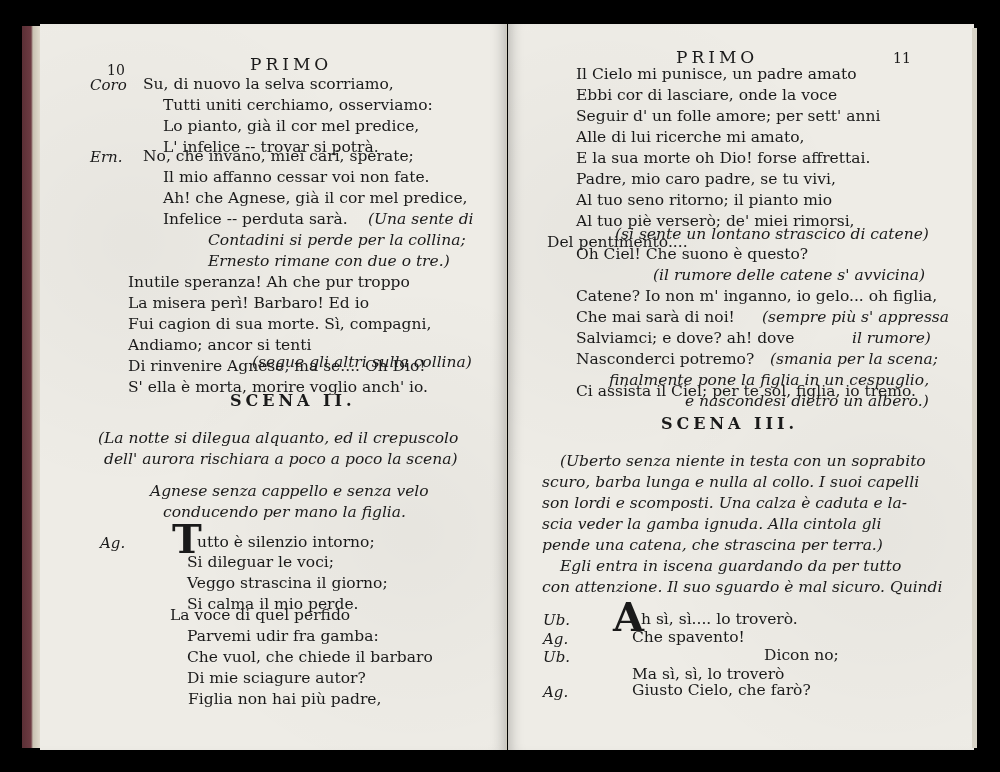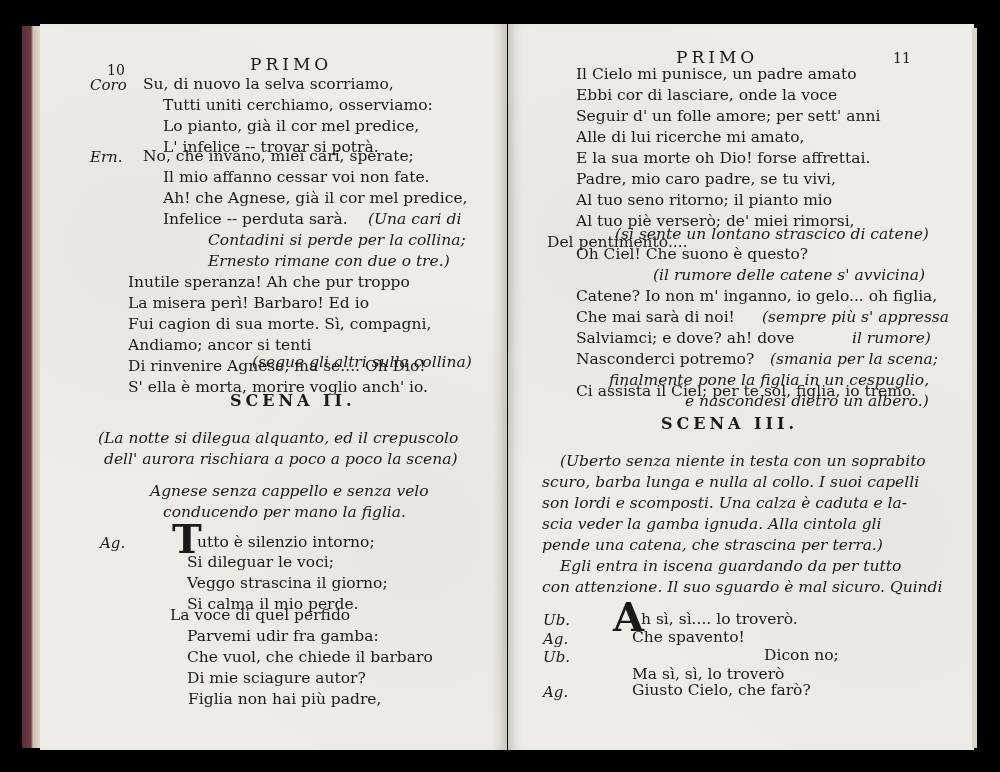--- a/index.html
+++ b/index.html
@@ -39,21 +39,21 @@
 <div class="abs v" style="left:143px;top:74px">Su, di nuovo la selva scorriamo,</div>
 <div class="abs v" style="left:163px;top:95px">Tutti uniti cerchiamo, osserviamo:</div>
 <div class="abs v" style="left:163px;top:116px">Lo pianto, già il cor mel predice,</div>
 <div class="abs v" style="left:163px;top:137px">L' infelice -- trovar si potrà.</div>
 
 <span class="abs spk" style="left:90px;top:148px">Ern.</span>
 <div class="abs v" style="left:143px;top:146px">No, che invano, miei cari, sperate;</div>
 <div class="abs v" style="left:163px;top:167px">Il mio affanno cessar voi non fate.</div>
 <div class="abs v" style="left:163px;top:188px">Ah! che Agnese, già il cor mel predice,</div>
 <div class="abs v" style="left:163px;top:209px">Infelice -- perduta sarà.</div>
-<div class="abs v it" style="left:368px;top:209px">(Una cari di</div>
+<div class="abs v it" style="left:368px;top:209px">(Una sente di</div>
 <div class="abs v it" style="left:208px;top:230px">Contadini si perde per la collina;</div>
 <div class="abs v it" style="left:208px;top:251px">Ernesto rimane con due o tre.)</div>
 
 <div class="abs v" style="left:128px;top:272px">Inutile speranza! Ah che pur troppo</div>
 <div class="abs v" style="left:128px;top:293px">La misera perì! Barbaro! Ed io</div>
 <div class="abs v" style="left:128px;top:314px">Fui cagion di sua morte. Sì, compagni,</div>
 <div class="abs v" style="left:128px;top:335px">Andiamo; ancor si tenti</div>
 <div class="abs v" style="left:128px;top:356px">Di rinvenire Agnese, ma se.... Oh Dio!</div>
 <div class="abs v" style="left:128px;top:377px">S' ella è morta, morire voglio anch' io.</div>
 <div class="abs v it" style="left:252px;top:352px;top:357px"></div>

